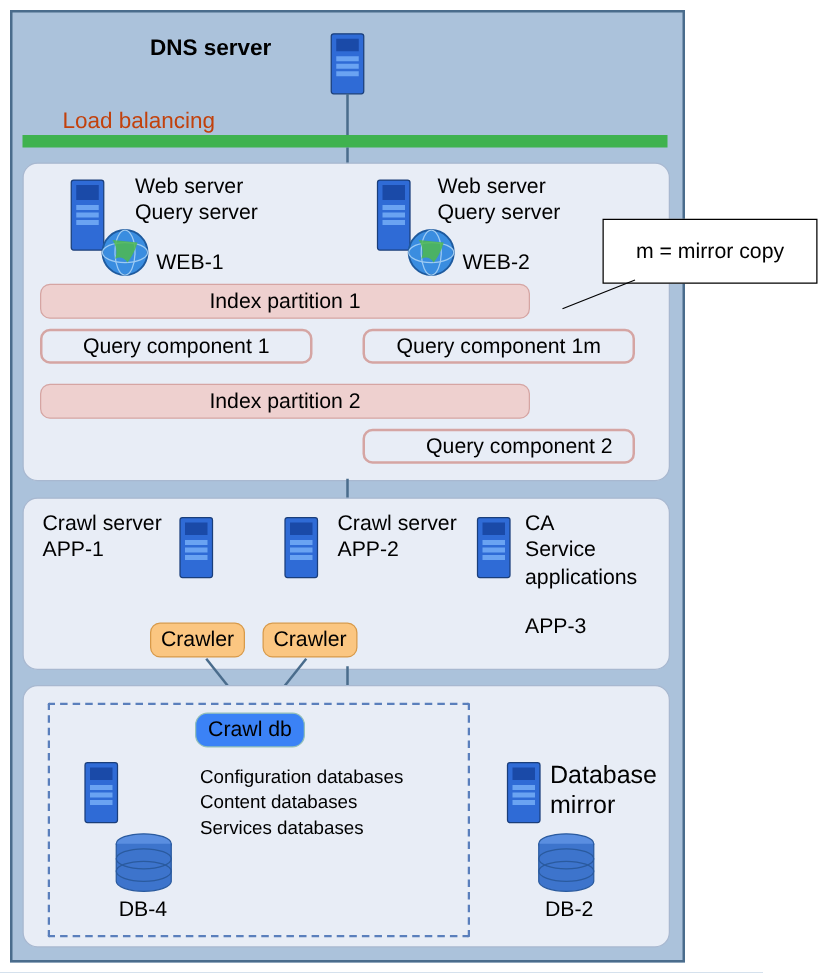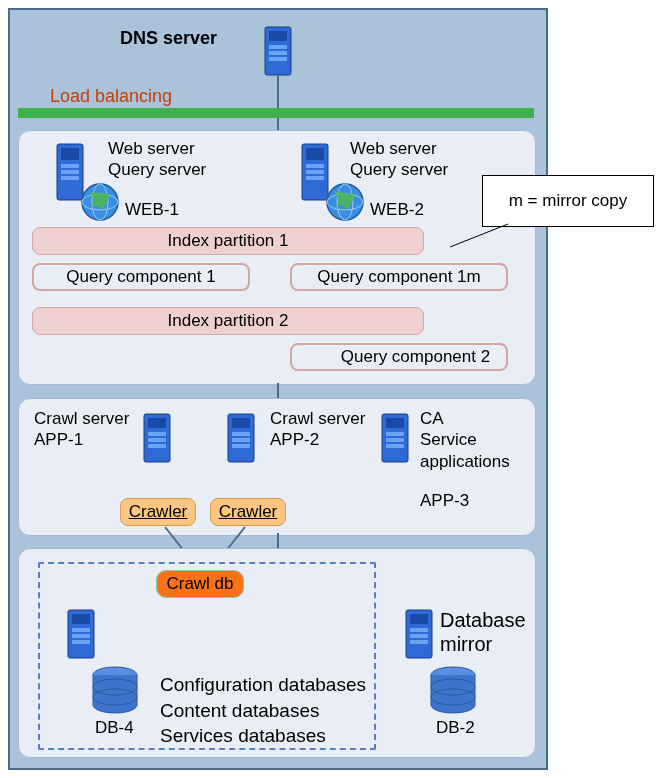--- a/index.html
+++ b/index.html
@@ -46,33 +46,33 @@
 
 .app-label { position: absolute; font-size: 17px; line-height: 1.25; }
 .app1-label { left: 34px; top: 408px; }
 .app2-label { left: 270px; top: 408px; }
 .app3-label { left: 420px; top: 408px; }
 .app3-name { left: 420px; top: 490px; }
 .app-icon { position: absolute; }
 .app1-icon { left: 142px; top: 412px; }
 .app2-icon { left: 226px; top: 412px; }
 .app3-icon { left: 380px; top: 412px; }
-.crawler { position: absolute; width: 76px; height: 28px; background: #fbc681; border: 1px solid #d89a4a; border-radius: 8px; display: flex; align-items: center; justify-content: center; font-size: 17px; text-decoration: underline; }
+.crawler { position: absolute; width: 76px; height: 28px; background: #fbc681; border: 1px solid #d89a4a; border-radius: 8px; display: flex; align-items: center; justify-content: center; font-size: 17px; }
 .crawler1 { left: 120px; top: 498px; }
 .crawler2 { left: 210px; top: 498px; }
 
 .db-dashed { position: absolute; left: 38px; top: 562px; width: 338px; height: 188px; border: 2px dashed #5a7fbc; border-radius: 2px; }
-.crawl-db { position: absolute; left: 156px; top: 570px; width: 88px; height: 28px; background: #f97316; border: 1px solid #93c0b8; border-radius: 10px; display: flex; align-items: center; justify-content: center; font-size: 17px; }
+.crawl-db { position: absolute; left: 156px; top: 570px; width: 88px; height: 28px; background: #3b82f6; border: 1px solid #93c0b8; border-radius: 10px; display: flex; align-items: center; justify-content: center; font-size: 17px; }
 .db-icon { position: absolute; }
 .db1-icon-srv { left: 66px; top: 608px; }
 .db1-icon-cyl { left: 90px; top: 665px; }
 .db2-icon-srv { left: 404px; top: 608px; }
 .db2-icon-cyl { left: 428px; top: 665px; }
 .db-mirror-label { position: absolute; left: 440px; top: 608px; font-size: 20px; width: 80px; line-height: 1.2; }
-.db-list { position: absolute; left: 160px; top: 672px; font-size: 19px; line-height: 1.35; }
+.db-list { position: absolute; left: 160px; top: 612px; font-size: 15px; line-height: 1.35; }
 .db-name { position: absolute; font-size: 17px; }
 .db1-name { left: 95px; top: 718px; }
 .db2-name { left: 436px; top: 718px; }
 </style>
 </head>
 <body>
 
 <div class="canvas">
   <div class="outer-box"></div>
 

